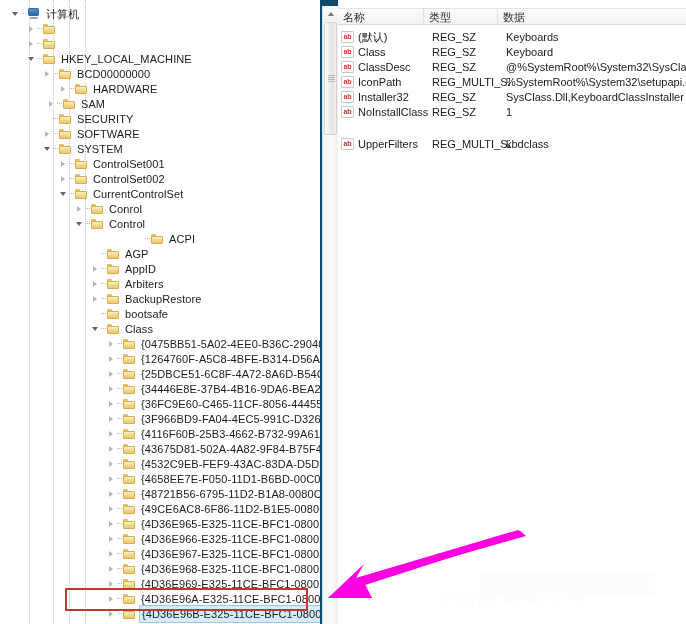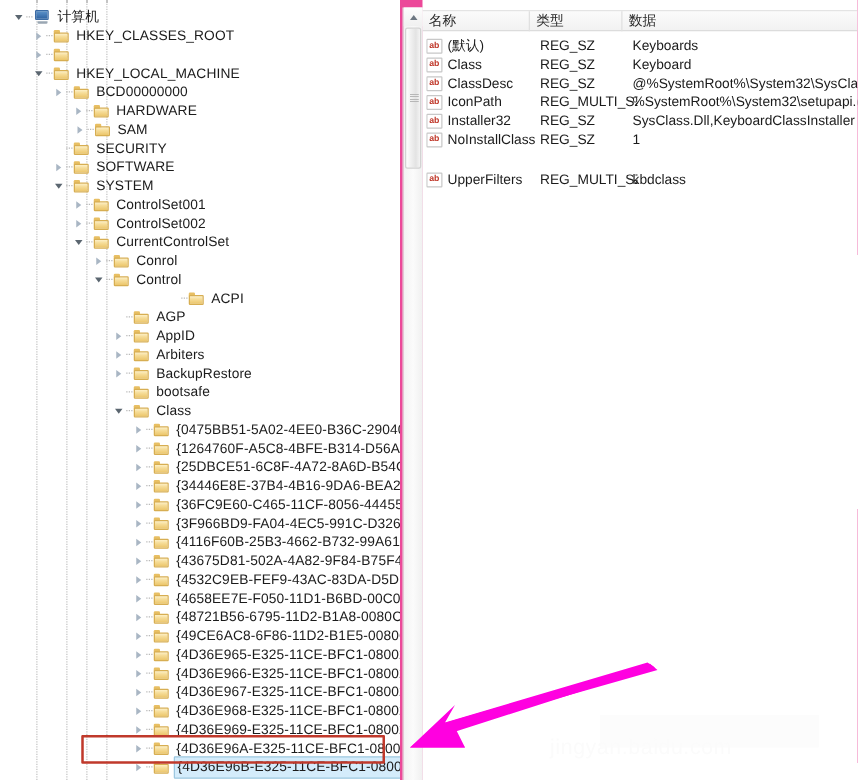--- a/index.html
+++ b/index.html
@@ -6,21 +6,21 @@
   body{
     width:686px;height:624px;
     background:#ffffff;
     font-family:"Liberation Sans","DejaVu Sans",sans-serif;
     font-size:11px;
     color:#1a1a1a;
     overflow:hidden;
     position:relative;
     -webkit-font-smoothing:antialiased;
   }
-  #app{position:relative;width:686px;height:624px;overflow:hidden;background:#ec4899;}
+  #app{position:relative;width:686px;height:624px;overflow:hidden;background:#0c4a6e;}
 
   
   #tree-pane{
     position:absolute;left:0;top:0;width:320px;height:624px;
     background:#ffffff;overflow:hidden;
   }
   .tree-row{
     position:relative;height:16px;line-height:16px;
     white-space:nowrap;display:flex;align-items:center;
   }
@@ -189,21 +189,20 @@
           <span class="expander expanded"></span>
           <span class="dashlink"></span>
           <span class="pc-icon"></span>
           <span class="tree-label">计算机</span>
         </div>
         <div class="tree-row" style="top: 21px; position: absolute; left: 0px;">
           <span class="tw-indent" style="width: 26px;"></span>
           <span class="expander collapsed"></span>
           <span class="dashlink"></span>
           <span class="folder"></span>
-          <span class="tree-label">HKEY_CLASSES_ROOT</span>
         </div>
         <div class="tree-row" style="top: 36px; position: absolute; left: 0px;">
           <span class="tw-indent" style="width: 26px;"></span>
           <span class="expander collapsed"></span>
           <span class="dashlink"></span>
           <span class="folder"></span>
         </div>
         <div class="tree-row" style="top: 51px; position: absolute; left: 0px;">
           <span class="tw-indent" style="width: 26px;"></span>
           <span class="expander expanded"></span>
@@ -218,21 +217,21 @@
           <span class="folder"></span>
           <span class="tree-label">BCD00000000</span>
         </div>
         <div class="tree-row" style="top: 81px; position: absolute; left: 16px;">
           <span class="tw-indent" style="width: 42px;"></span>
           <span class="expander collapsed"></span>
           <span class="dashlink"></span>
           <span class="folder"></span>
           <span class="tree-label">HARDWARE</span>
         </div>
-        <div class="tree-row" style="top: 96px; position: absolute; left: 17px; text-align: right;">
+        <div class="tree-row" style="top: 96px; position: absolute; left: 4px; text-align: right;">
           <span class="tw-indent" style="width: 42px;"></span>
           <span class="expander collapsed"></span>
           <span class="dashlink"></span>
           <span class="folder"></span>
           <span class="tree-label">SAM</span>
         </div>
         <div class="tree-row" style="top: 111px; position: absolute; left: 0px;">
           <span class="tw-indent" style="width: 42px;"></span>
           <span class="expander"></span>
           <span class="dashlink"></span>

